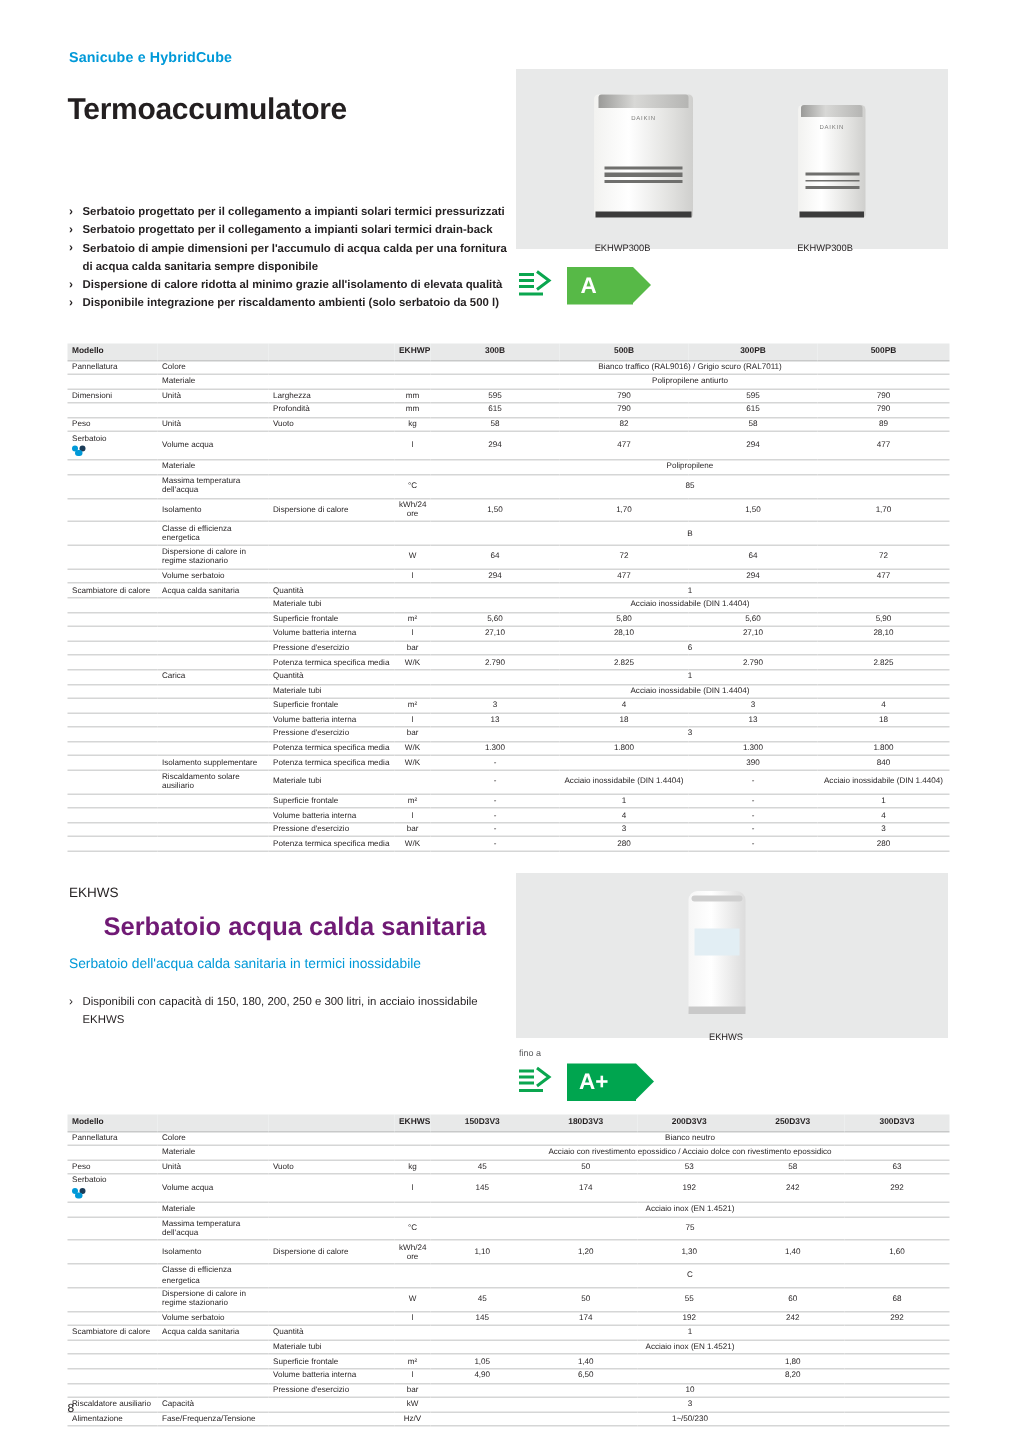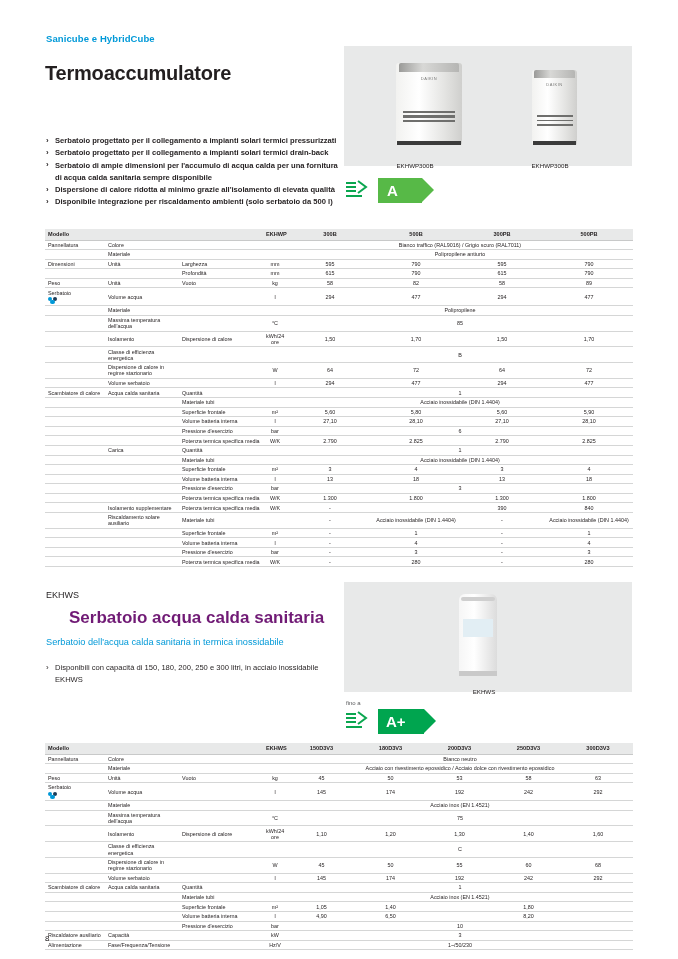--- a/index.html
+++ b/index.html
@@ -510,21 +510,21 @@
           <td class="c">-</td>
           <td class="c">280</td>
           <td class="c">-</td>
           <td class="c">280</td>
         </tr>
       </tbody>
   </table>
 
   <div class="eyebrow2">EKHWS</div>
   <div class="h2">Serbatoio acqua calda sanitaria</div>
-  <div class="sub2">Serbatoio dell'acqua calda sanitaria in termica inossidabile</div>
+  <div class="sub2">Serbatoio dell'acqua calda sanitaria in termici inossidabile</div>
   <div class="bullets2">
     <div class="b">Disponibili con capacità di 150, 180, 200, 250 e 300 litri, in acciaio inossidabile EKHWS</div>
   </div>
 
   <div class="imgbox2">
     <div style="position:absolute; left:115px; top:12px; width:38px; height:82px;">
       <div style="position:absolute;left:0;top:0;width:100%;height:100%;background:linear-gradient(90deg,#f6f6f6,#ffffff 40%,#dcdcdc);border-radius:6px 6px 3px 3px;"></div>
       <div style="position:absolute;left:6%;top:4%;width:88%;height:5%;background:#cfcfcf;border-radius:3px;"></div>
       <div style="position:absolute;left:10%;top:30%;width:80%;height:22%;background:#e2eef4;"></div>
       <div style="position:absolute;left:0;bottom:0;width:100%;height:6%;background:#c9c9c9;"></div>

